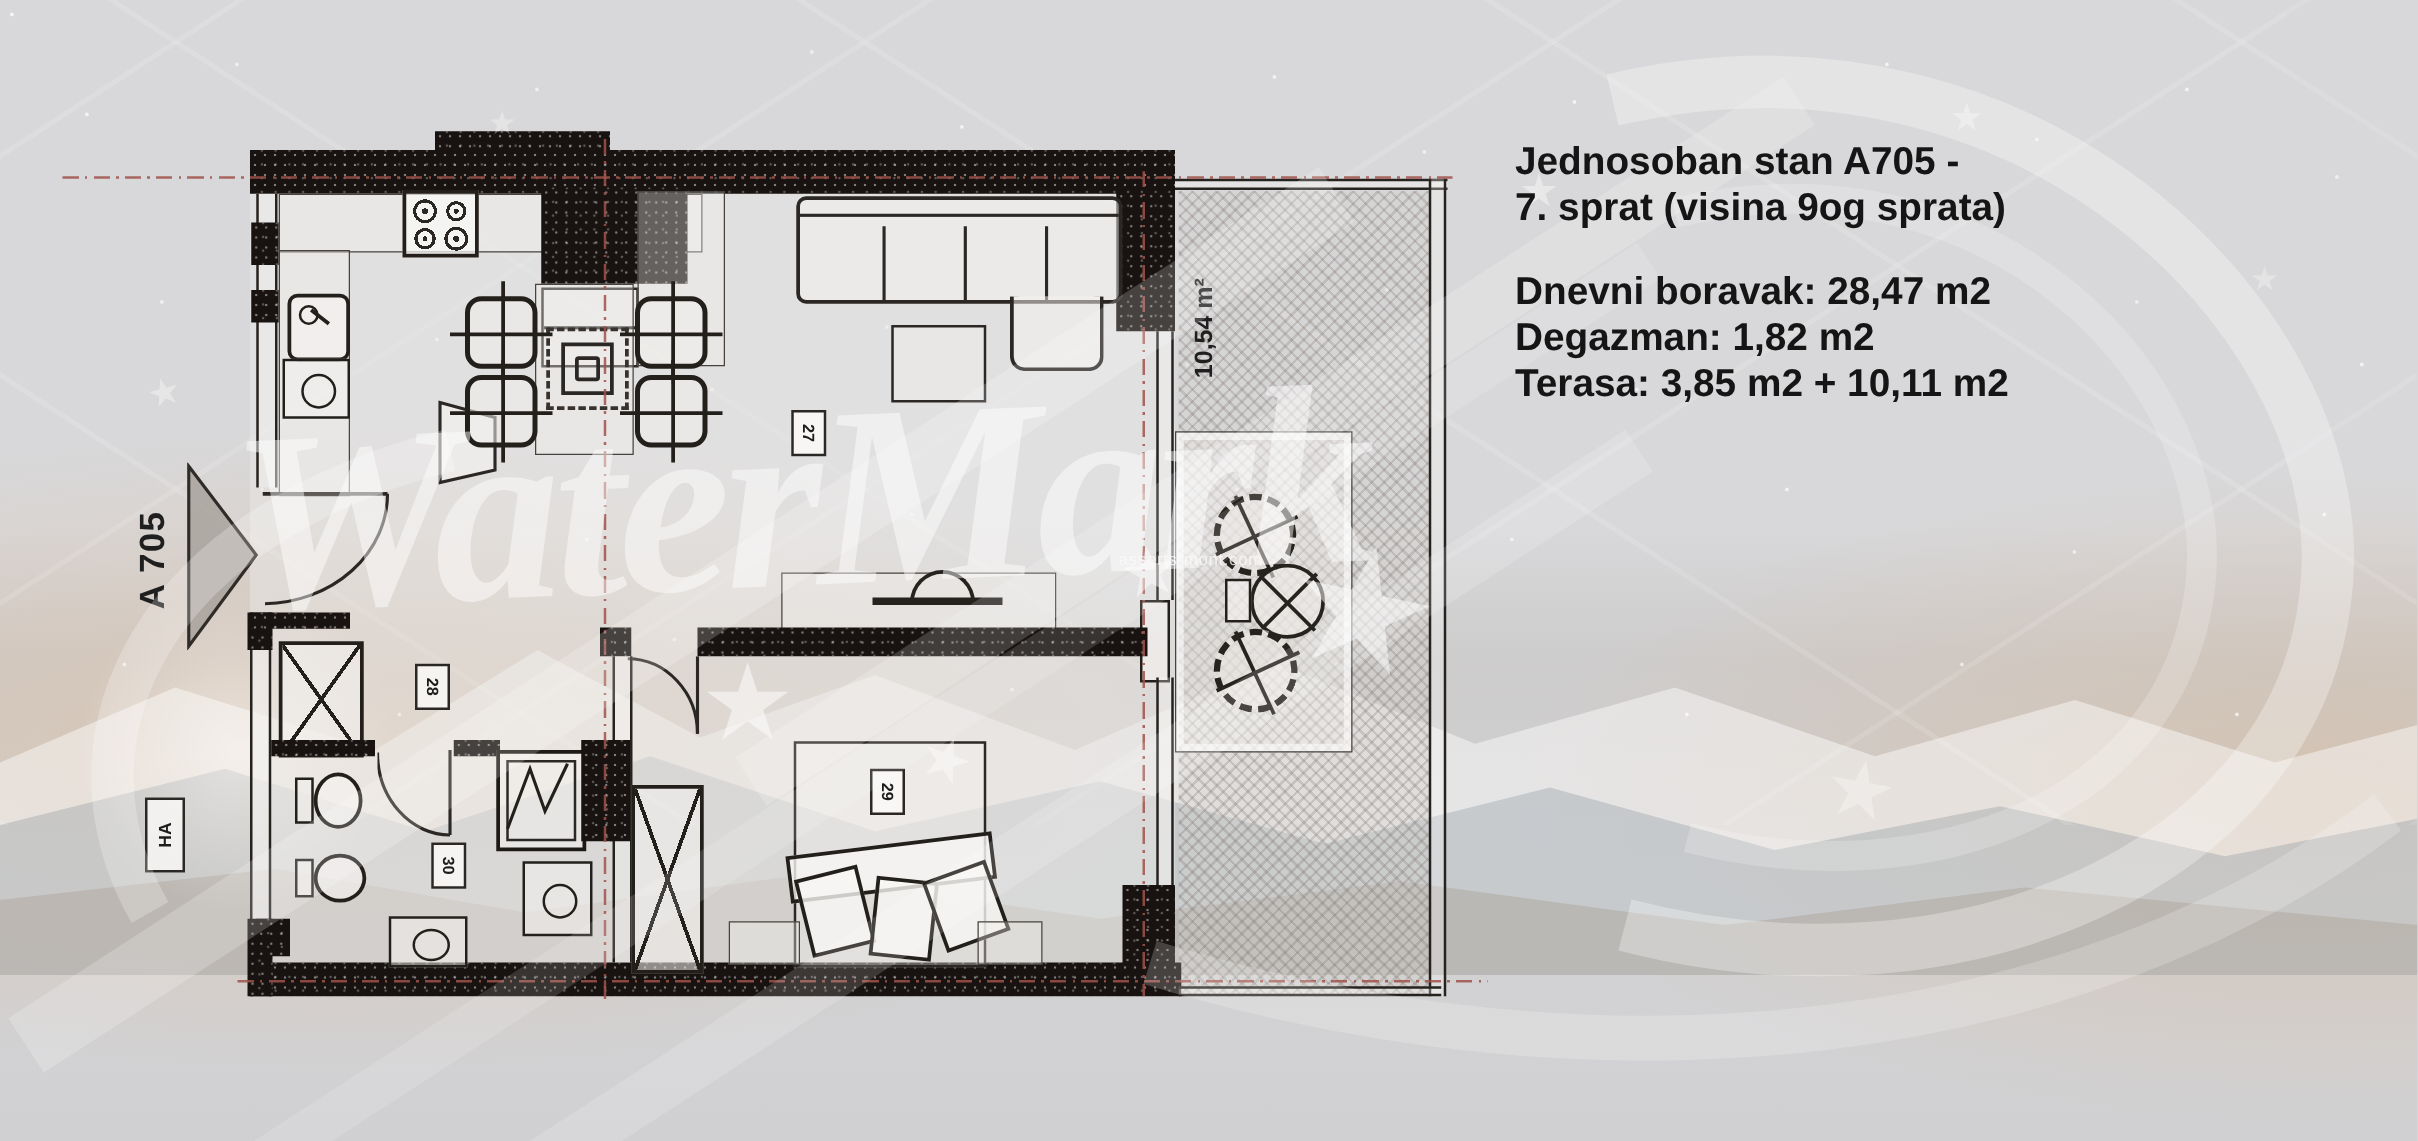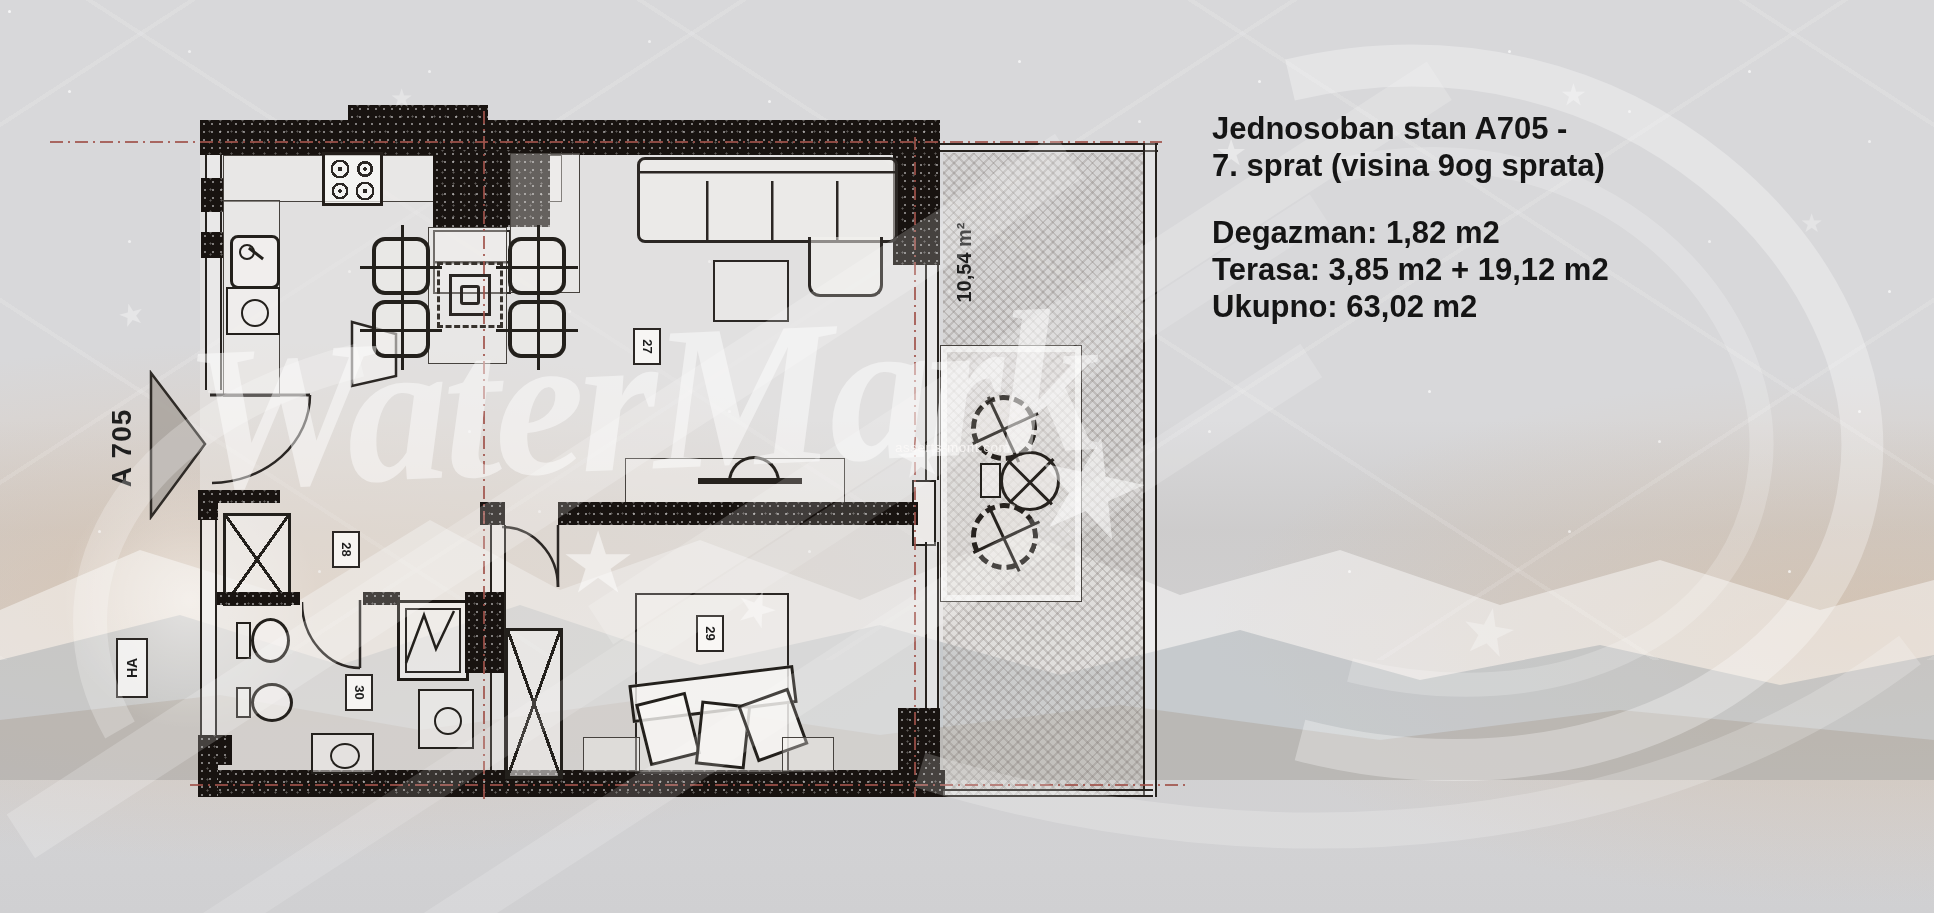--- a/index.html
+++ b/index.html
@@ -293,16 +293,16 @@
 <span class="wm-star" style="left:390px;top:85px;font-size:26px;opacity:.6">★</span>
 <span class="wm-star" style="left:1460px;top:600px;font-size:64px;transform:rotate(10deg);opacity:.6">★</span>
 <span class="wm-star" style="left:118px;top:300px;font-size:30px;transform:rotate(-15deg);opacity:.7">★</span>
 <span class="wm-star" style="left:1800px;top:210px;font-size:26px;opacity:.6">★</span>
 <div class="wm-url">asserts-mont.com</div>
 
 <div class="abs info">
   <div>Jednosoban stan A705 -</div>
   <div>7. sprat (visina 9og sprata)</div>
   <div class="gap"></div>
+  <div>Dnevni boravak: 28,47 m2</div>
   <div>Degazman: 1,82 m2</div>
-  <div>Terasa: 3,85 m2 + 19,12 m2</div>
-  <div>Ukupno: 63,02 m2</div>
+  <div>Terasa: 3,85 m2 + 10,11 m2</div>
 </div>
 
 </body></html>

